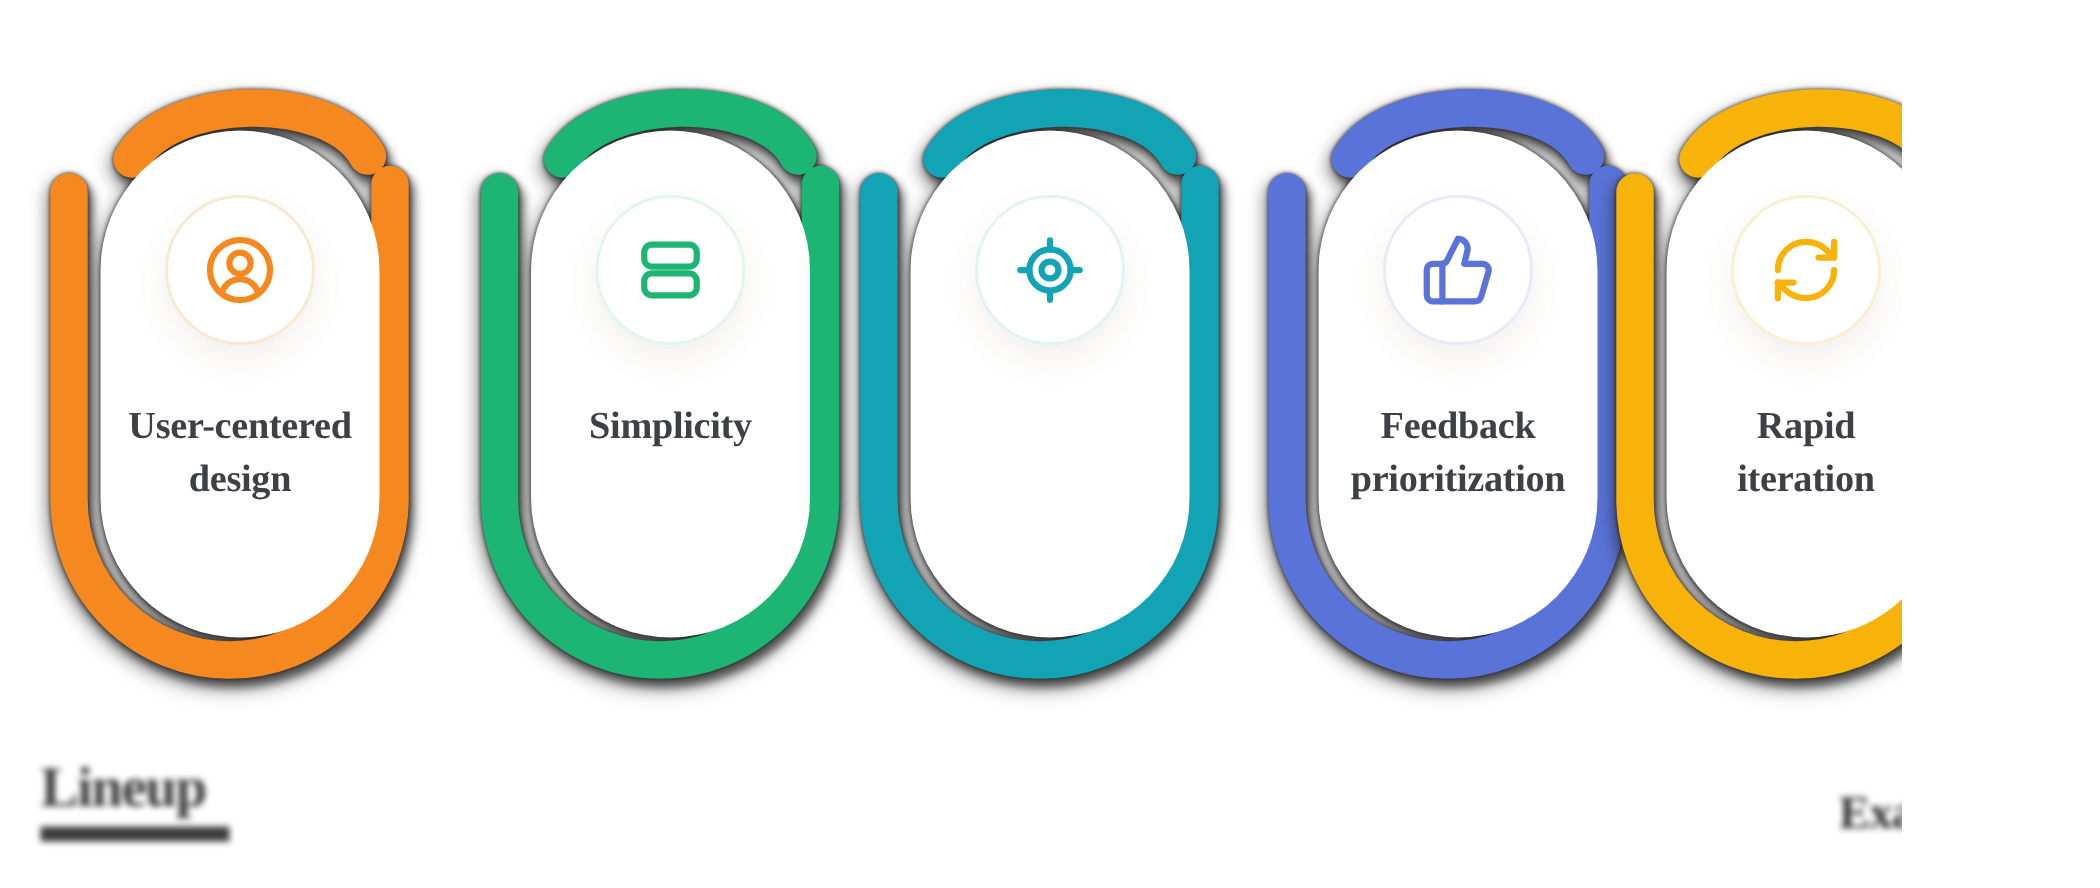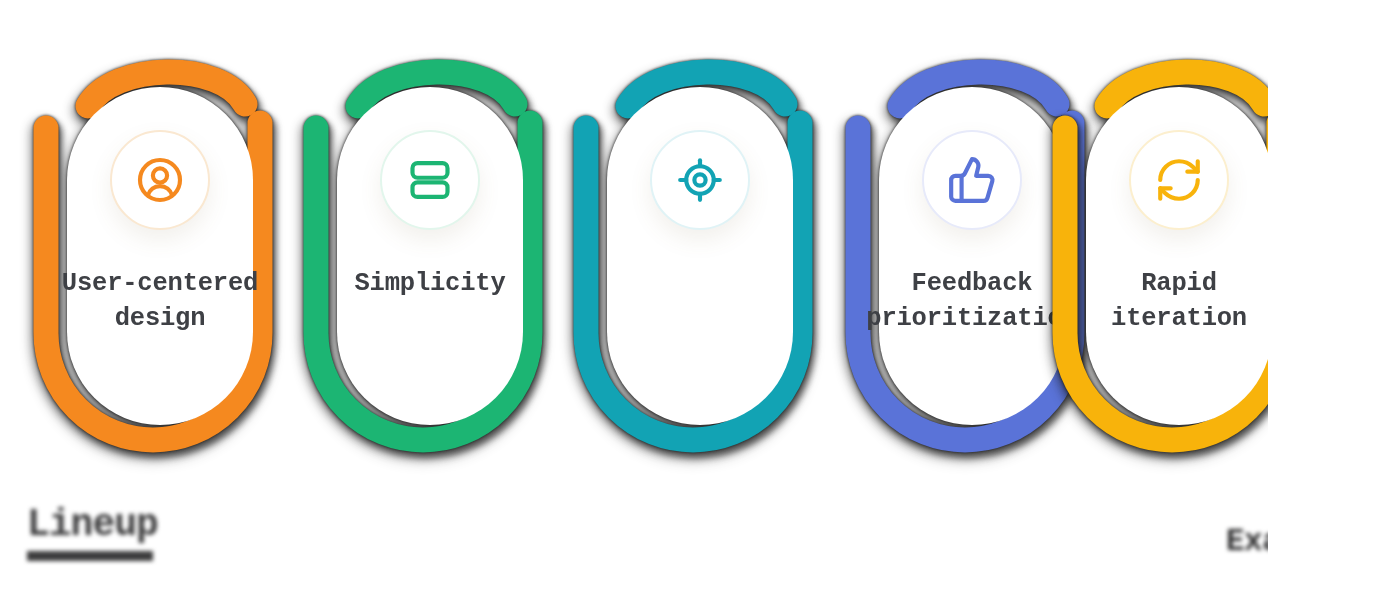--- a/index.html
+++ b/index.html
@@ -1,18 +1,18 @@
 <!DOCTYPE html>
 <html><head>
 <meta charset="utf-8">
 <style>
   html,body{margin:0;padding:0;background:#ffffff;}
   #canvas{
     position:relative;width:1268px;height:592px;background:#ffffff;overflow:hidden;
-    font-family:Liberation Mono, monospace;
+    font-family:Liberation Serif, serif;
   }
   .card{position:absolute;top:30px;width:270px;height:480px;}
   .outline-svg{
     position:absolute;left:0;top:0;width:270px;height:480px;overflow:visible;
     filter:drop-shadow(0 0 1.5px rgba(28,28,28,0.95))
            drop-shadow(3px 5px 3px rgba(28,28,28,0.65))
            drop-shadow(-3px 4px 5px rgba(28,28,28,0.40));
   }
   .outline-svg .cap,.outline-svg .u{
     fill:none;stroke:var(--c);stroke-width:25;stroke-linecap:round;
@@ -61,21 +61,21 @@
           <circle cx="12" cy="9.8" r="3.4"></circle>
           <path d="M6.2 19.4a6 6 0 0 1 11.6 0"></path>
         </svg>
 
       </div>
 
       <div class="label">User-centered
 design</div>
     </div>
 
-    <div class="card" style="left: 295px; --c: #1CB573; --light: #E2F6EC;">
+    <div class="card" style="left: 312px; --c: #1CB573; --light: #E2F6EC;">
       <svg class="outline-svg" viewBox="0 0 270 480" aria-hidden="true">
         <path class="cap" d="M 63 76 C 88 32 196 30 220 74"></path>
         <path class="u" d="M 21 98 L 21 303 A 107 107 0 0 0 235 303 L 235 93"></path>
         <rect class="pill" x="42" y="57" width="186" height="338" rx="93"></rect>
       </svg>
 
       <div class="icon-circle">
 
         <svg class="icon-glyph" viewBox="0 0 24 24">
           <rect x="3.6" y="3.9" width="16.8" height="7" rx="2.4"></rect>
@@ -122,21 +122,21 @@
           <path d="M7 10v12"></path>
           <path d="M15 5.88 14 10h5.83a2 2 0 0 1 1.92 2.56l-2.33 8A2 2 0 0 1 17.5 22H4a2 2 0 0 1-2-2v-8a2 2 0 0 1 2-2h2.76a2 2 0 0 0 1.79-1.11L12 2a3.13 3.13 0 0 1 3 3.88Z"></path>
         </svg>
 
       </div>
 
       <div class="label">Feedback
 prioritization</div>
     </div>
 
-    <div class="card" style="left: 1044px; --c: #F8B30B; --light: #FCEFCE;">
+    <div class="card" style="left: 1069px; --c: #F8B30B; --light: #FCEFCE;">
       <svg class="outline-svg" viewBox="0 0 270 480" aria-hidden="true">
         <path class="cap" d="M 63 76 C 88 32 196 30 220 74"></path>
         <path class="u" d="M 21 98 L 21 303 A 107 107 0 0 0 235 303 L 235 93"></path>
         <rect class="pill" x="42" y="57" width="186" height="338" rx="93"></rect>
       </svg>
 
       <div class="icon-circle">
 
         <svg class="icon-glyph" viewBox="0 0 24 24">
           <path d="M3 12a9 9 0 0 1 9-9 9.75 9.75 0 0 1 6.74 2.74L21 8"></path>

